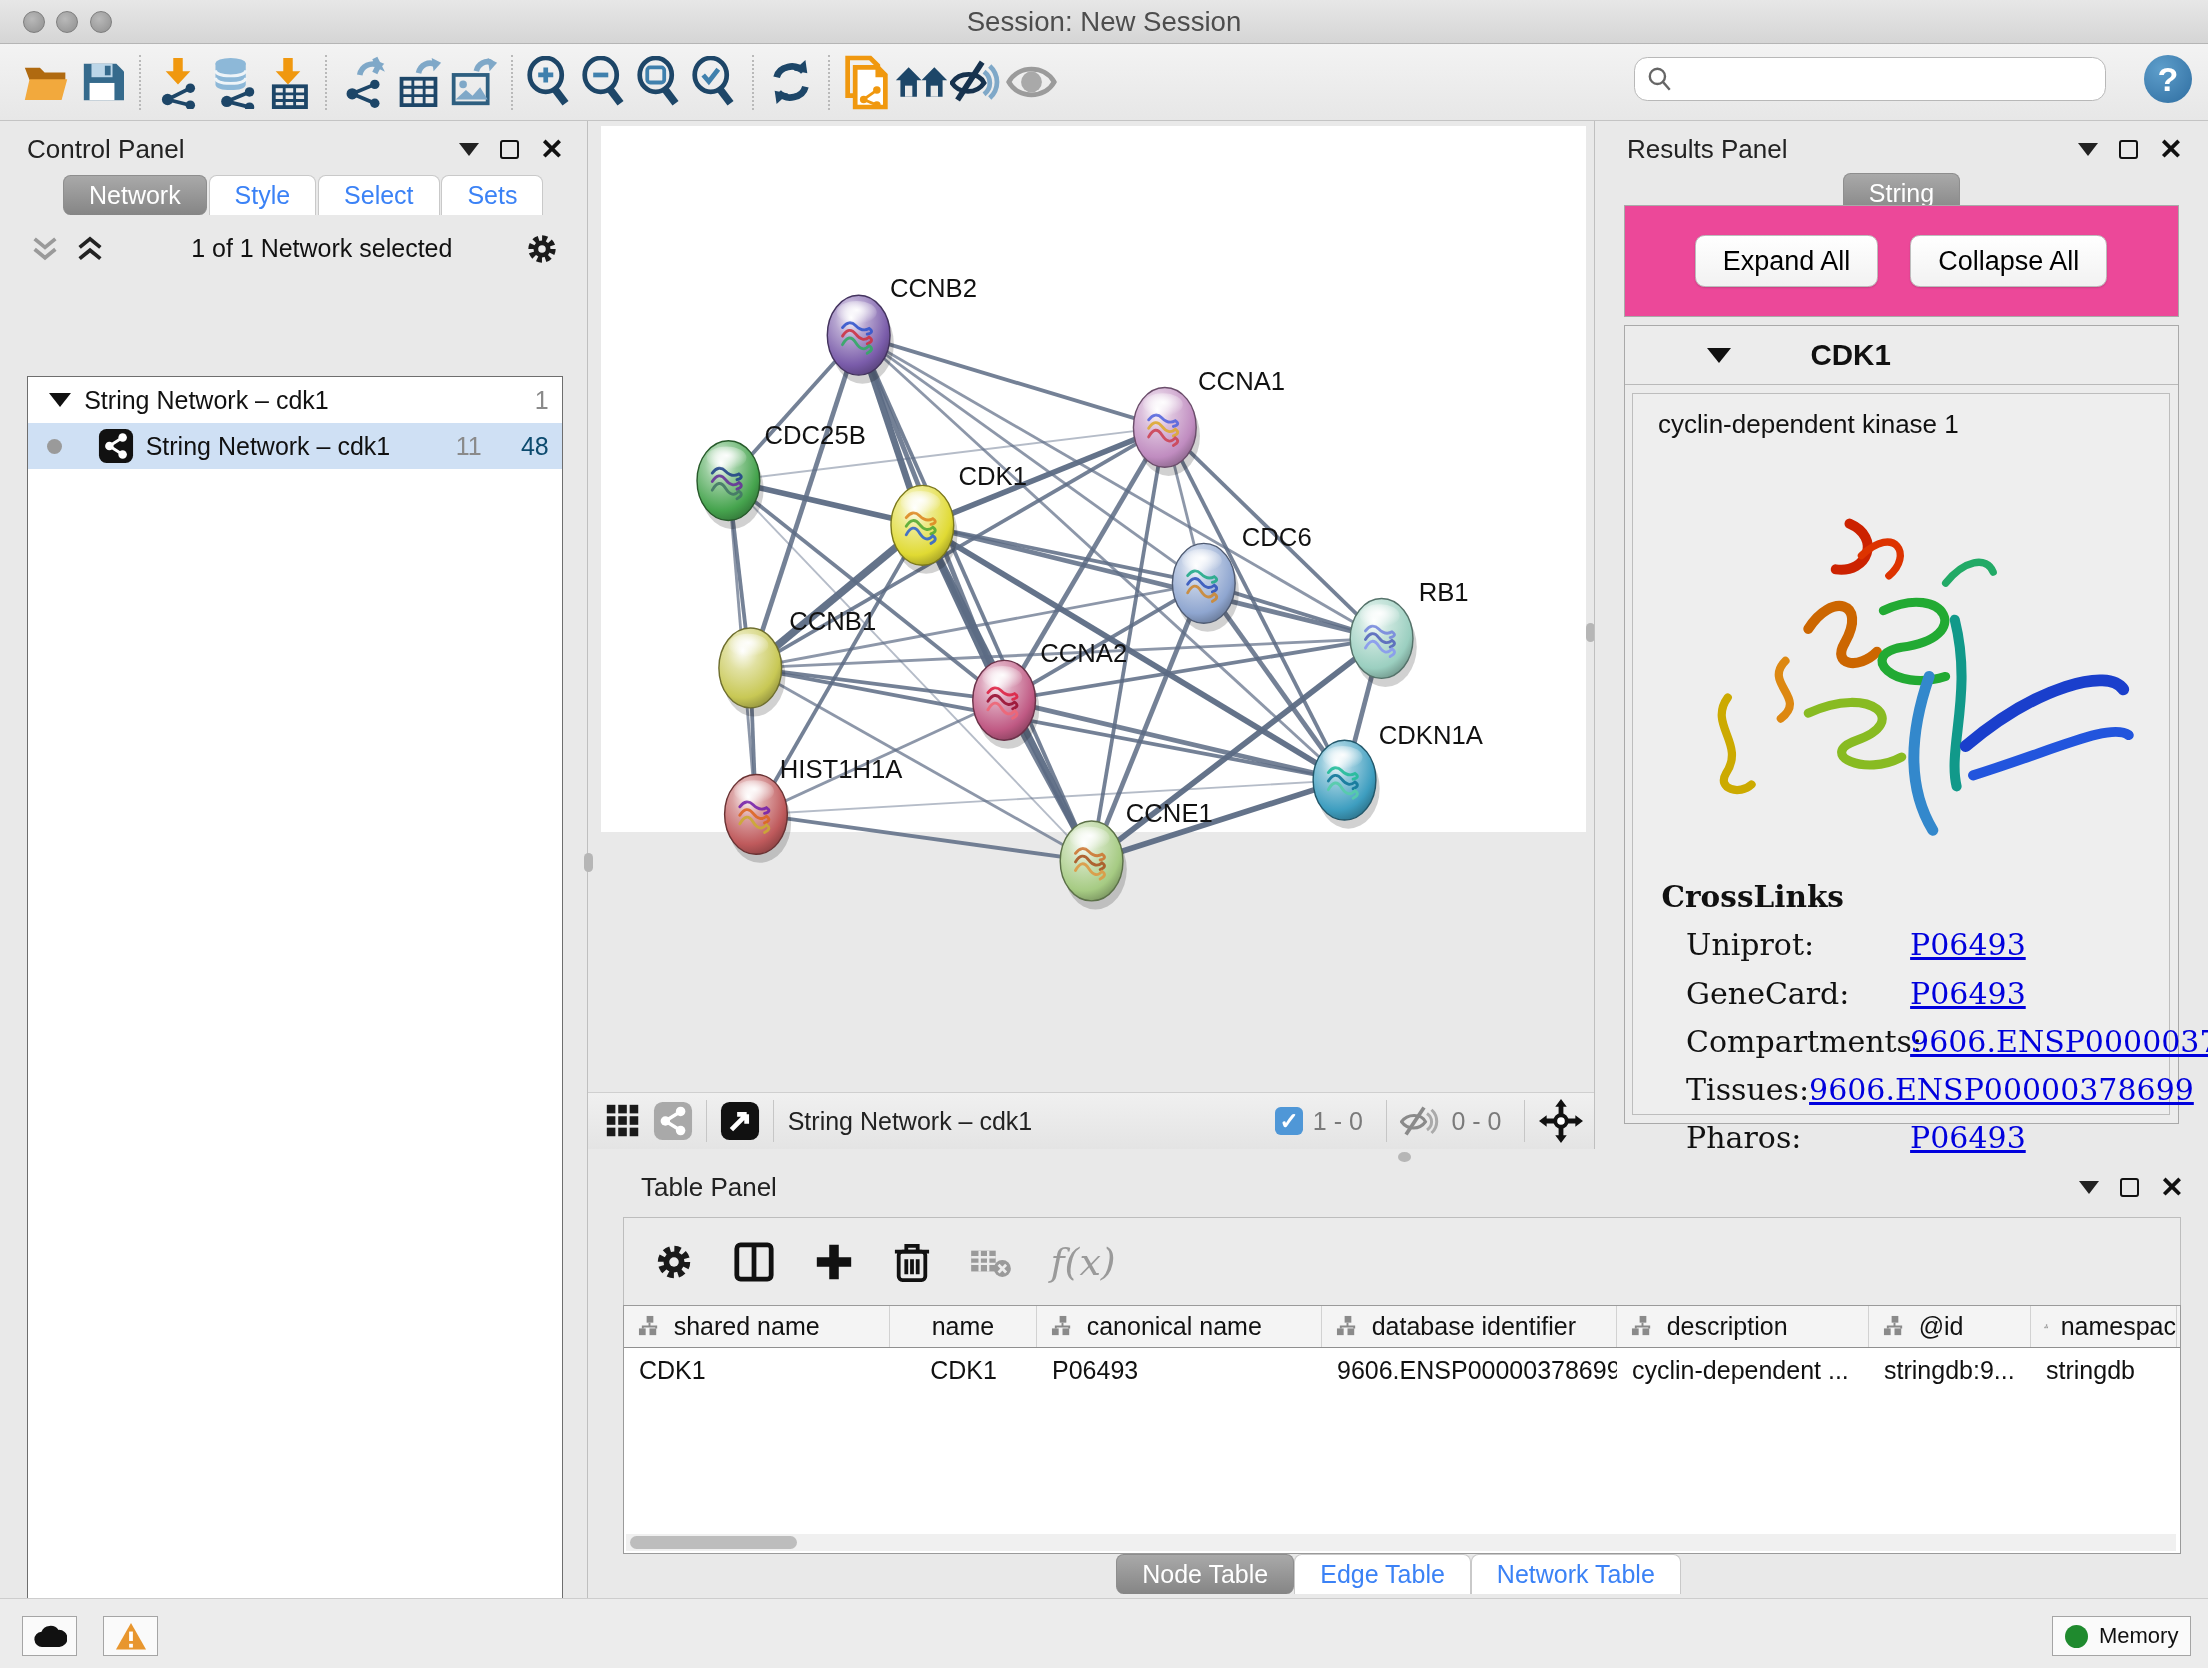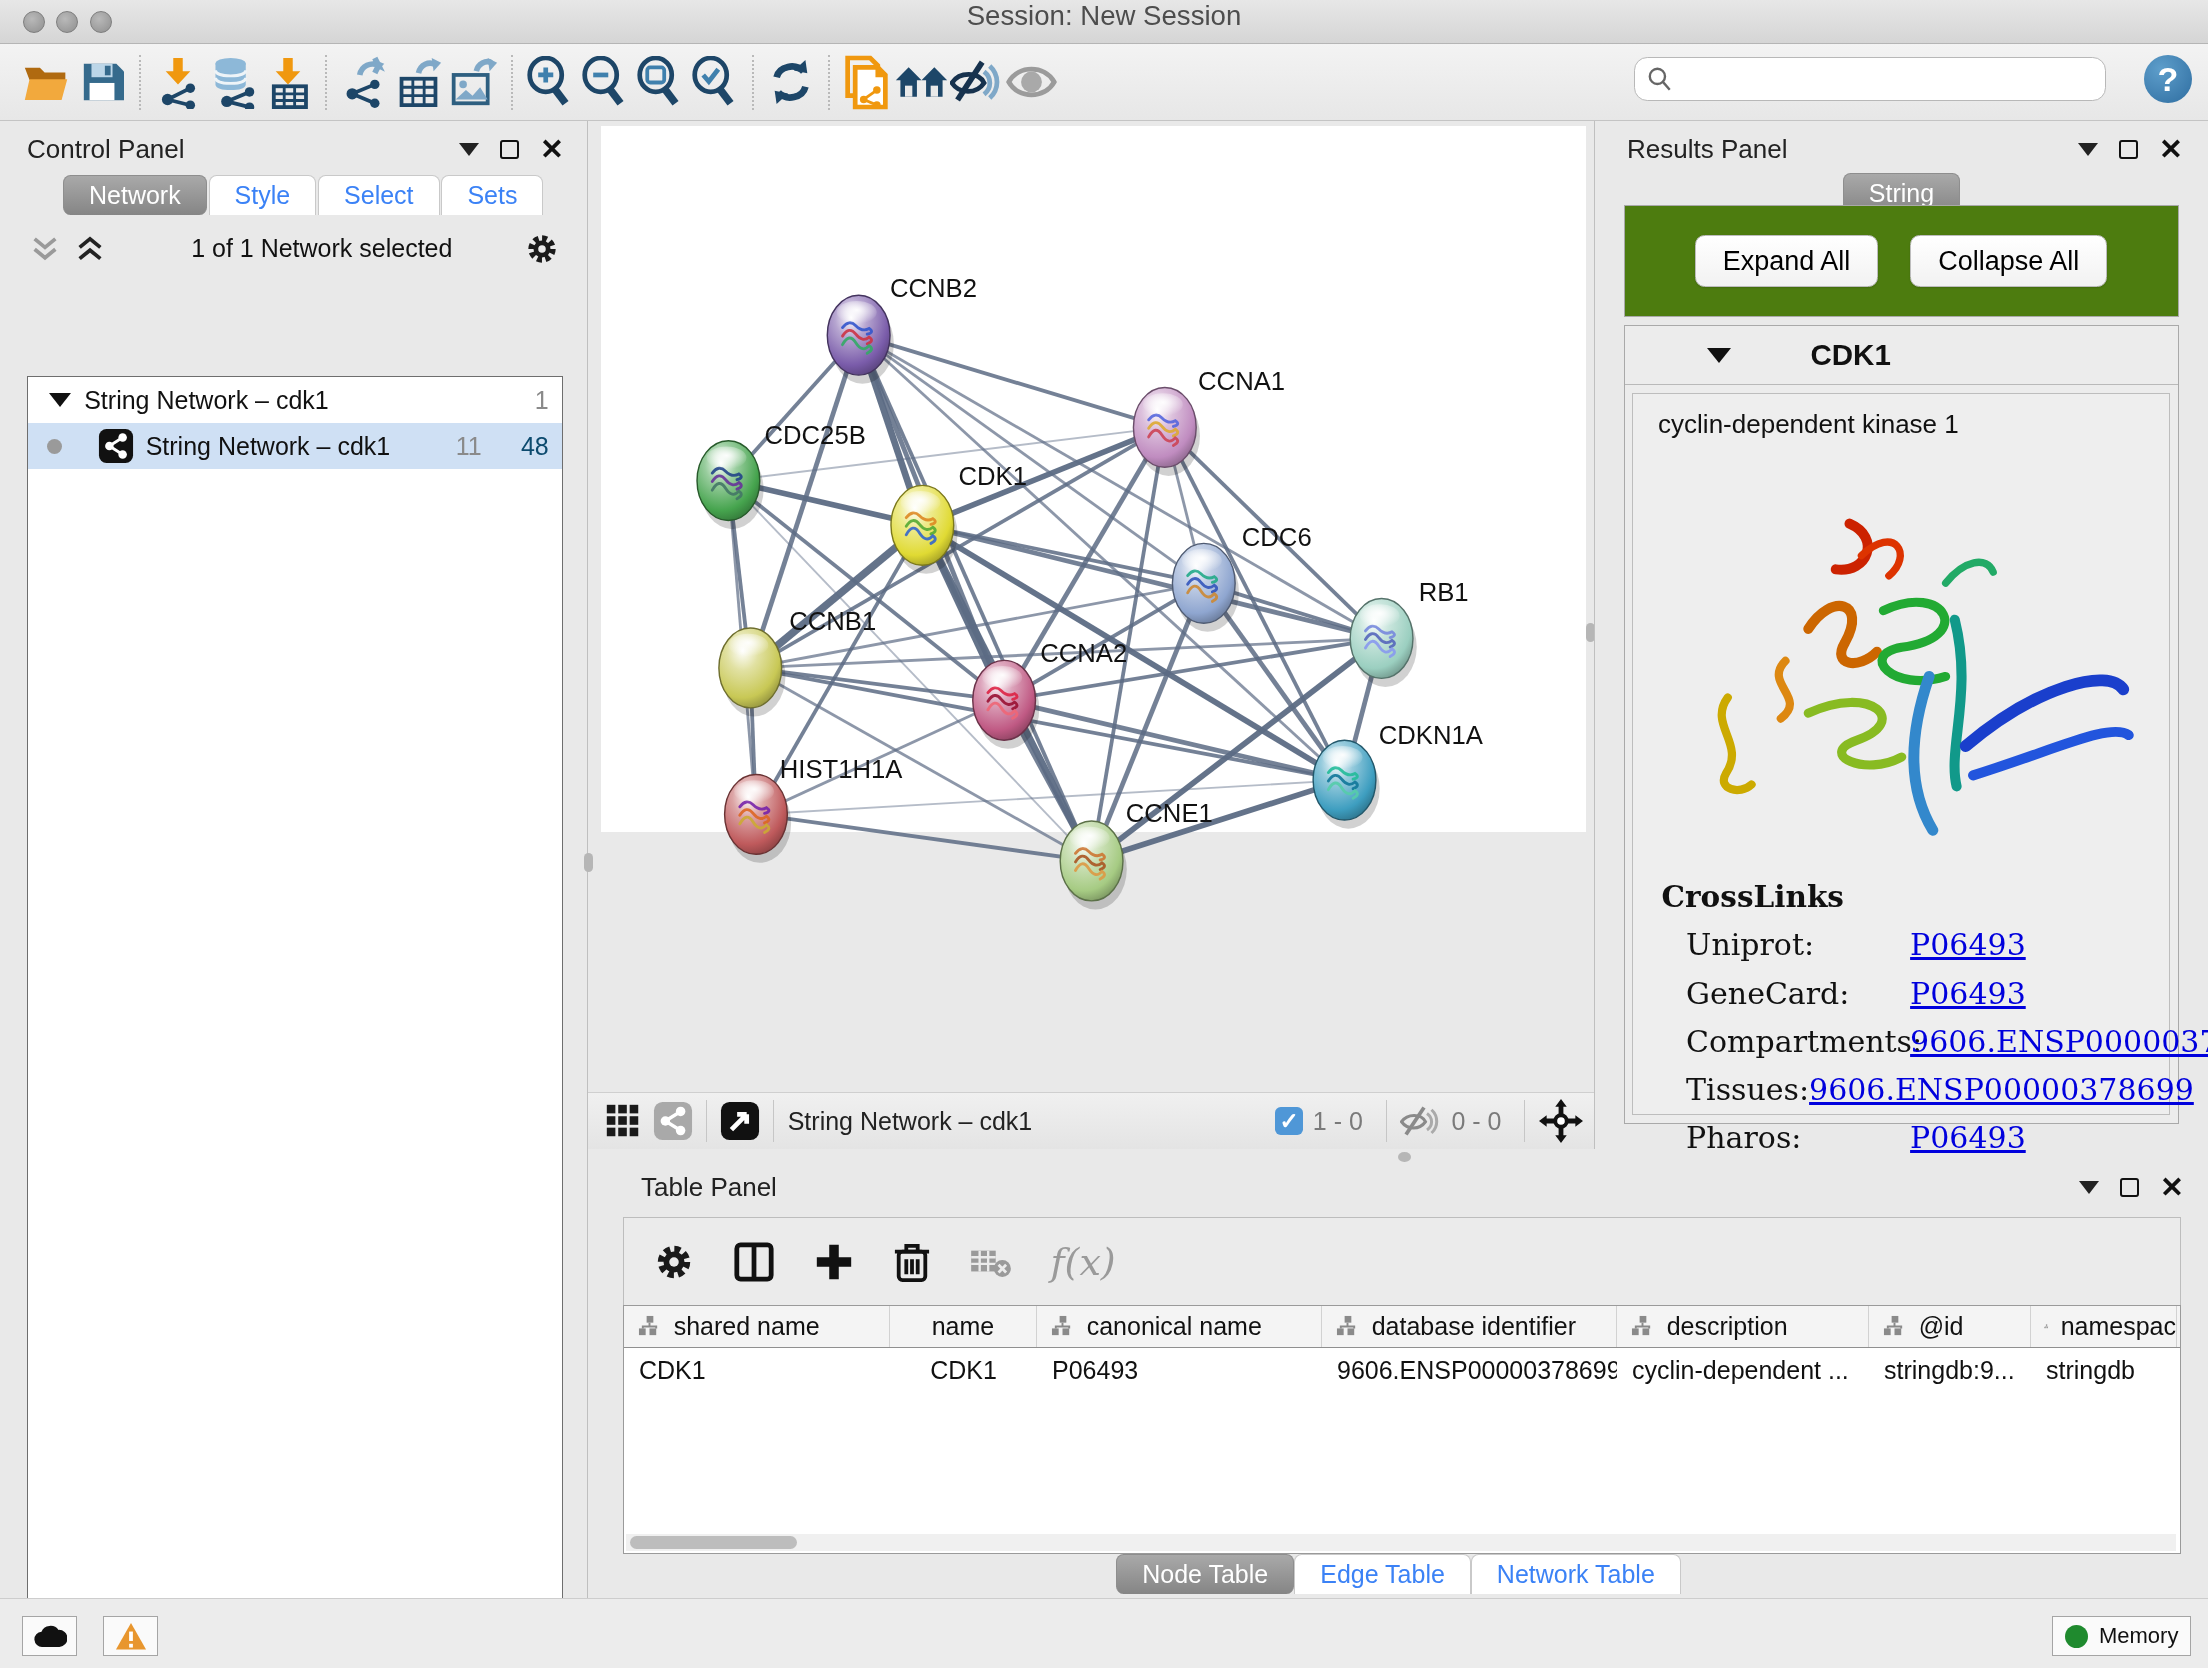--- a/index.html
+++ b/index.html
@@ -2,21 +2,21 @@
 <html style="font-size:15px"><head>
 <meta charset="utf-8">
 <style>
   * { margin:0; padding:0; box-sizing:border-box; }
   html,body { width:2208px; height:1668px; }
   body { font-family:"Liberation Sans", sans-serif; background:#e9e9e9; position:relative; overflow:hidden; color:#111; }
 
   
   #titlebar { position:absolute; left:0; top:0; width:2208px; height:44px;
     background:linear-gradient(#e7e7e7,#d5d5d5); border-bottom:1px solid #b5b5b5;
-    display:flex; align-items:flex-start; justify-content:center; }
+    display:flex; align-items:center; justify-content:center; }
   #titlebar .title { font-size:27.6px; color:#4d4d4d; }
   .traffic { position:absolute; left:23px; top:10.5px; display:flex; gap:11.4px; }
   .traffic span { width:22px; height:22px; border-radius:50%;
     background:radial-gradient(circle at 40% 35%, #b9b9b9, #8f8f8f); border:1px solid #7e7e7e; }
 
   
   #toolbar { position:absolute; left:0; top:44px; width:2208px; height:77px;
     background:linear-gradient(#f3f3f3,#e7e7e7); border-bottom:1px solid #c4c4c4;
     display:flex; align-items:center; }
   .tb-ico { width:55px; height:55px; display:flex; align-items:center; justify-content:center; flex:0 0 auto; }
@@ -72,21 +72,21 @@
 
   #h-splitter { position:absolute; left:588px; top:1149px; width:1621px; height:15px; background:#e9e9e9; }
   #h-splitter .grip { position:absolute; left:810px; top:2.9px; width:13.3px; height:10.5px; border-radius:50%; background:#b6b6b6; }
   .v-grip { position:absolute; width:8.6px; height:19px; border-radius:4.8px; background:#b6b6b6; }
 
   
   #results-panel { position:absolute; left:1594px; top:121px; width:614px; height:1028px;
     background:#e9e9e9; border-left:1px solid #bfbfbf; }
   #results-panel .panel-head { padding:13.3px 25px 0 32px; }
   #rp-tabrow { display:flex; justify-content:center; margin-top:7.6px; }
-  #rp-box1 { position:absolute; left:28.5px; top:84px; width:555px; height:112px; background:#4d7c0f;
+  #rp-box1 { position:absolute; left:28.5px; top:84px; width:555px; height:112px; background:#ec4899;
     border:1.9px solid #a9a9a9; display:flex; align-items:center; justify-content:center; gap:32px; }
   .rp-btn { background:linear-gradient(#ffffff,#f2f2f2); border:1px solid #bdbdbd; border-radius:9.5px;
     font-size:27px; padding:9.5px 27px; box-shadow:0 1px 1.9px rgba(0,0,0,.15); }
   #rp-box2 { position:absolute; left:28.5px; top:204px; width:555px; height:799px; background:#ececec;
     border:1.9px solid #a9a9a9; }
   #rp-gene-head { height:59px; display:flex; align-items:center; padding-left:82px; border-bottom:1.9px solid #b9b9b9; }
   #rp-gene-head .tri { width:0; height:0; border-left:12.4px solid transparent; border-right:12.4px solid transparent; border-top:15px solid #111; margin-right:80px; }
   #rp-gene-head .gene { font-size:29.5px; font-weight:bold; }
   #rp-content { position:absolute; left:7.6px; top:67px; right:7.6px; bottom:7.6px; background:#eeeeee; border:1px solid #bdbdbd; }
   #rp-desc { font-size:26px; padding:15px 0 0 25px; }

